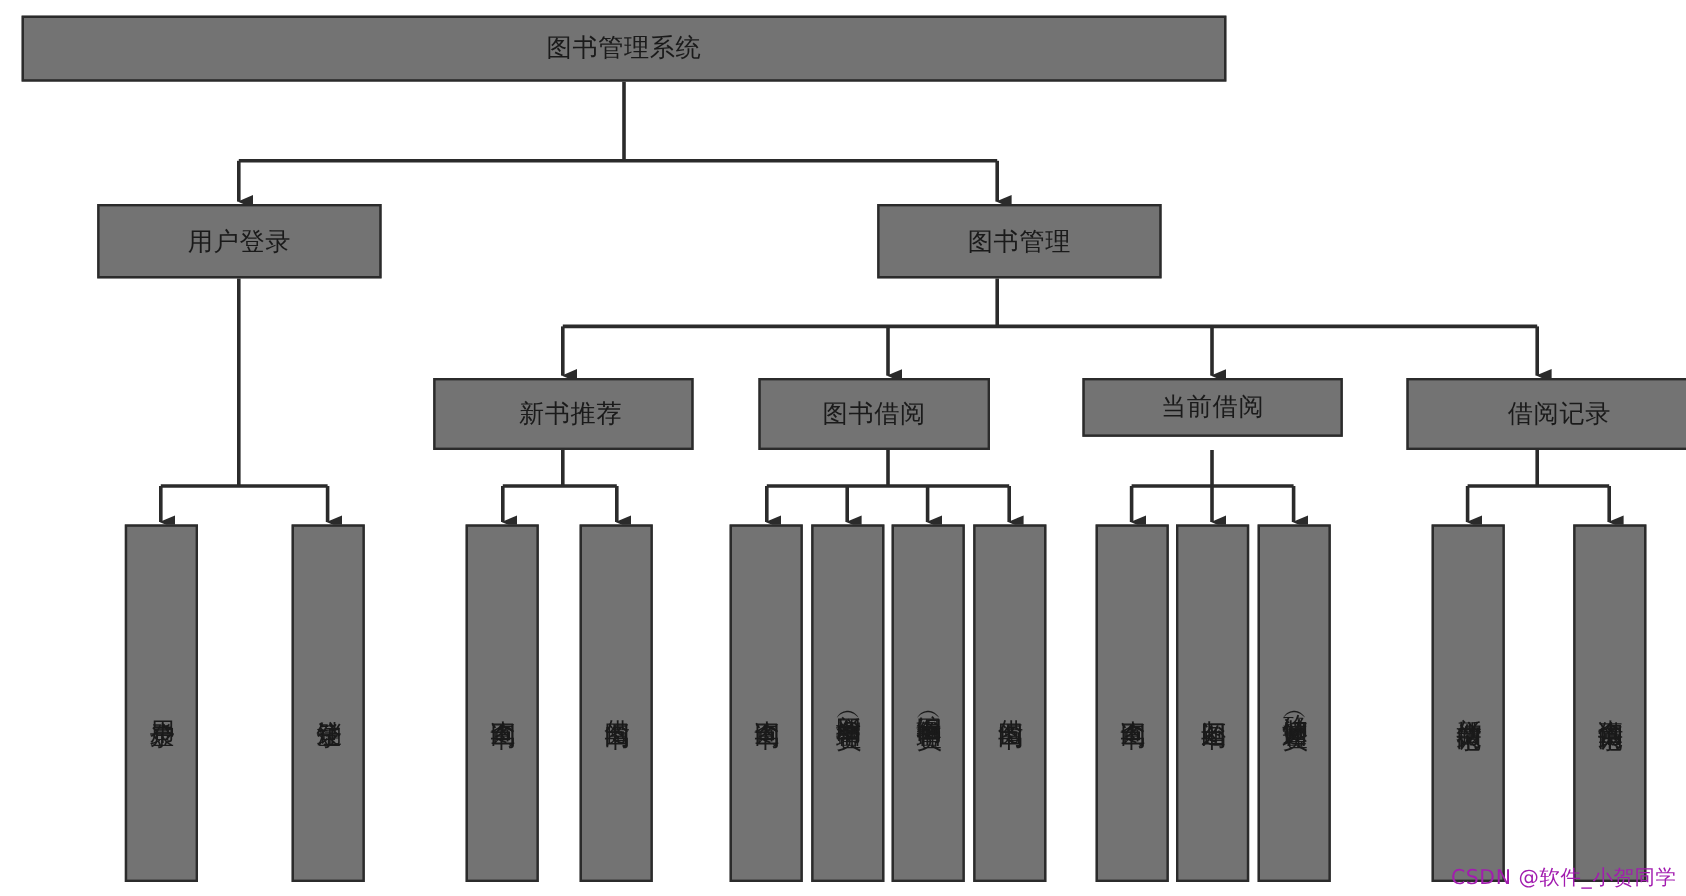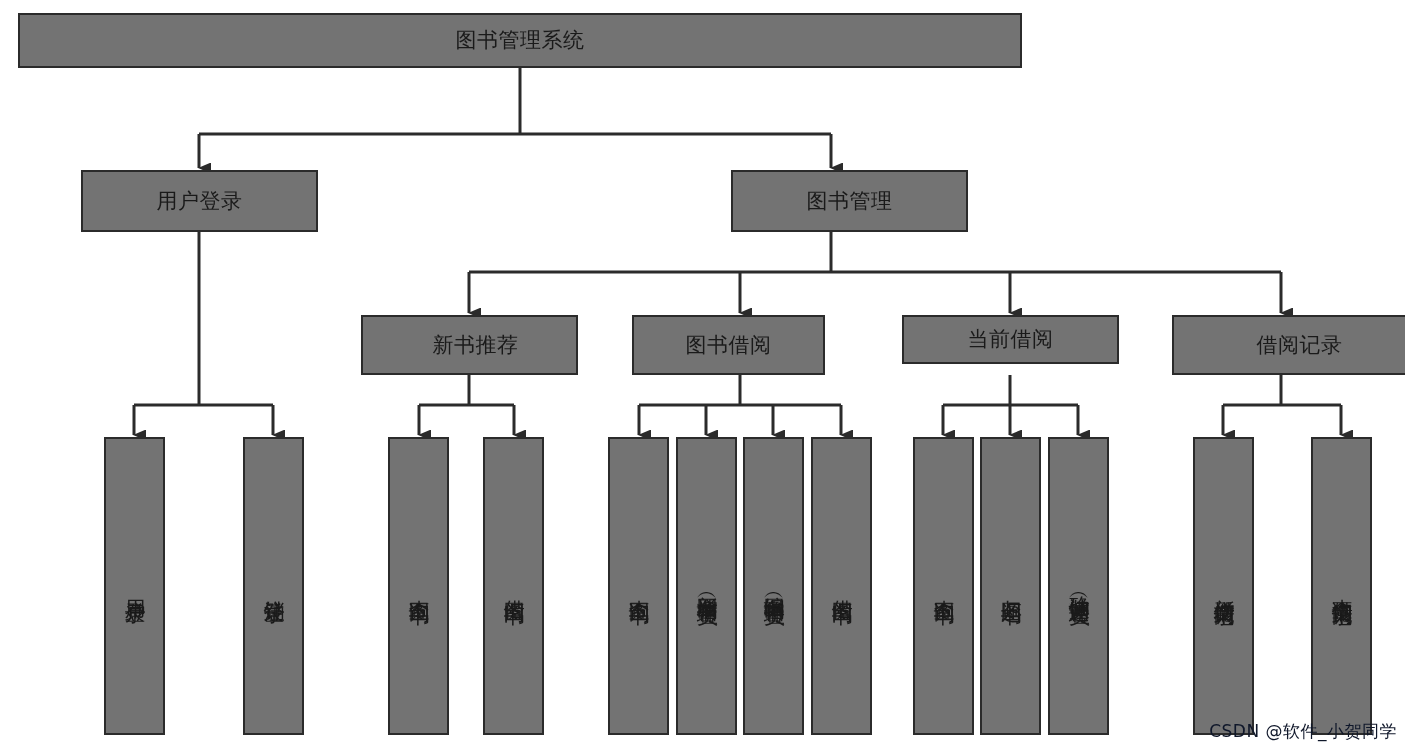--- a/index.html
+++ b/index.html
@@ -55,21 +55,21 @@
     font-size: 21px;
     line-height: 1.12;
     letter-spacing: 1.5px;
     white-space: nowrap;
   }
   #watermark {
     position: absolute;
     right: 8px;
     bottom: 4px;
     font-size: 17px;
-    color: #0f172a;
+    color: #a21caf;
     letter-spacing: 0.5px;
     white-space: nowrap;
     font-family: "DejaVu Sans", "Liberation Sans", sans-serif;
   }
 </style>
 </head>
 <body>
 
 <div id="canvas">
 

